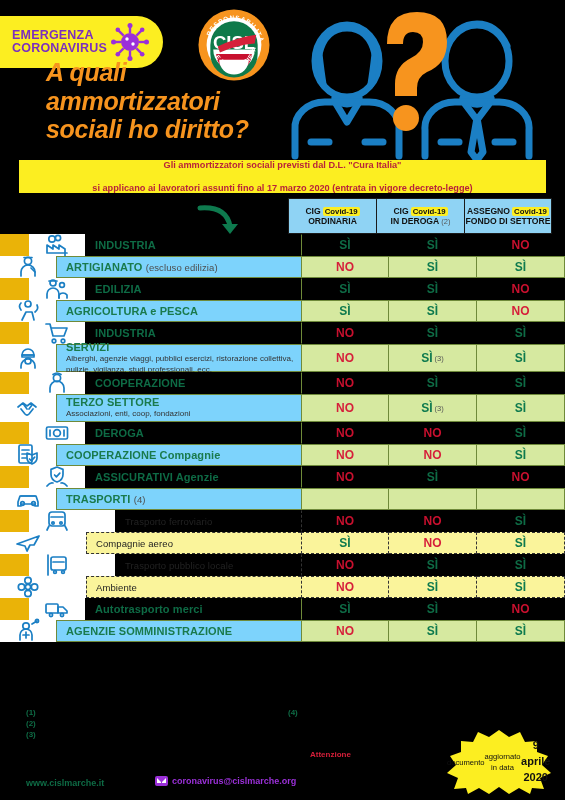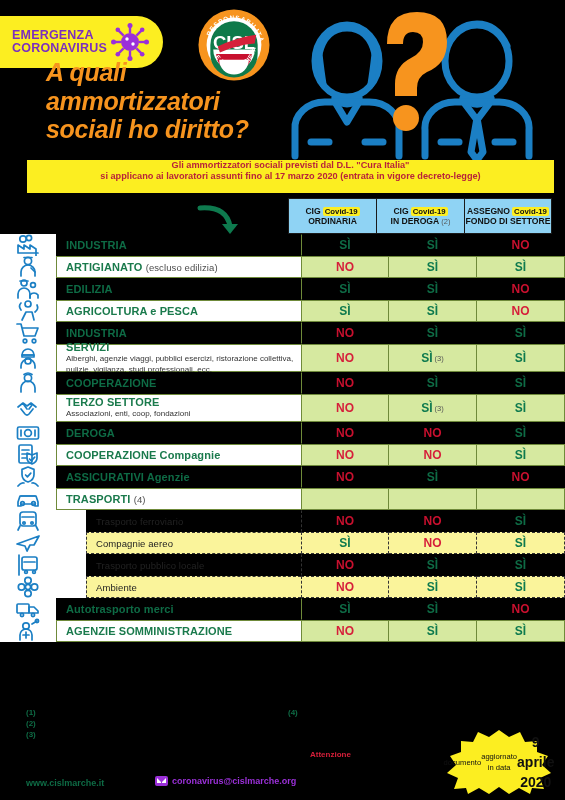--- a/index.html
+++ b/index.html
@@ -35,25 +35,25 @@
 
   .title-block { position: absolute; left: 18px; top: 58px; width: 260px; margin-left: 28px; }
   .title-line {
     color: #F7941E; font-weight: 700; font-style: italic;
     font-size: 25px; line-height: 1.14; letter-spacing: -0.3px;
     white-space: nowrap;
   }
 
   
   .sub-bar {
-    position: absolute; left: 27px; top: 160px;
+    position: absolute; left: 19px; top: 160px;
     width: 527px; height: 33px;
     background: #FCEE21;
     display: flex; flex-direction: column;
-    align-items: center; justify-content: flex-start;
+    align-items: center; justify-content: space-between;
   }
   .sub-l1 { color: #B8233A; font-weight: 700; font-size: 9.2px; }
   .sub-l2 { color: #B8233A; font-weight: 700; font-size: 9.2px; margin-top: 1px; }
 
   
   .tbl { position: absolute; left: 0; top: 198px; width: 565px; }
 
   .colhead-wrap {
     position: absolute; left: 288px; top: 0;
     display: flex; gap: 0;
@@ -86,21 +86,21 @@
   .row.tall { height: 28px; }
 
   .r-icon {
     width: 56px; flex: 0 0 56px;
     background: #fff;
     display: flex; align-items: center; justify-content: center;
   }
 
   .r-label {
     flex: 1 1 auto;
-    background: #ffffff;
+    background: #7dd3fc;
     border: 1px solid #6f8a3a;
     border-right: none;
     display: flex; flex-direction: column; justify-content: center;
     padding-left: 9px;
   }
   .r-title { color: #1A7A4C; font-weight: 700; font-size: 11px; letter-spacing: .1px; }
   .r-title .soft { color: #4d4d4d; font-weight: 400; font-size: 9.5px; }
   .r-sub { color: #333; font-size: 8px; line-height: 1.28; margin-top: 1px; }
 
   .r-cells { display: flex; flex: 0 0 264px; }
@@ -110,21 +110,21 @@
     border: 1px solid #6f8a3a; border-left: none;
     display: flex; align-items: center; justify-content: center;
     font-weight: 700; font-size: 12px;
   }
   .row .r-cells .cell:first-child { border-left: 1px solid #6f8a3a; }
   .v-si { color: #0E7A4E; }
   .v-no { color: #D61F3A; }
   .fn { font-size: 7.5px; color: #555; font-weight: 400; margin-left: 2px; }
 
   
-  .row.dark { height: 22px; background: #eab308; }
+  .row.dark { height: 22px; background: #eab308; padding-left: 29px; }
   .row.dark .r-label,
   .row.dark .cell { background: #000; border-color: #000; }
   .row.dark .r-title { color: #0E6B45; }
   .row.dark .v-si { color: #0E6B45; }
   .row.dark .v-no { color: #C8102E; }
 
   
   .row.sub .r-icon { background: #fff; }
   .sub-indent { width: 30px; flex: 0 0 30px; background: #fff; }
   .row.sub .r-label {
@@ -161,21 +161,21 @@
     position: absolute; right: 14px; top: 24px;
     width: 104px; height: 64px;
   }
   .badge-txt {
     position: absolute; inset: 0;
     display: flex; 
     align-items: center; justify-content: center;
     text-align: center; color: #111;
     font-size: 7.6px; line-height: 1.45;
   }
-  .badge-date { font-weight: 700; font-size: 14px; }
+  .badge-date { font-weight: 700; font-size: 11px; }
 </style>
 </head>
 <body>
 
 <div id="page">
 
   <div class="hdr">
 
     <div class="emerg-pill">
       <div class="emerg-txt">

